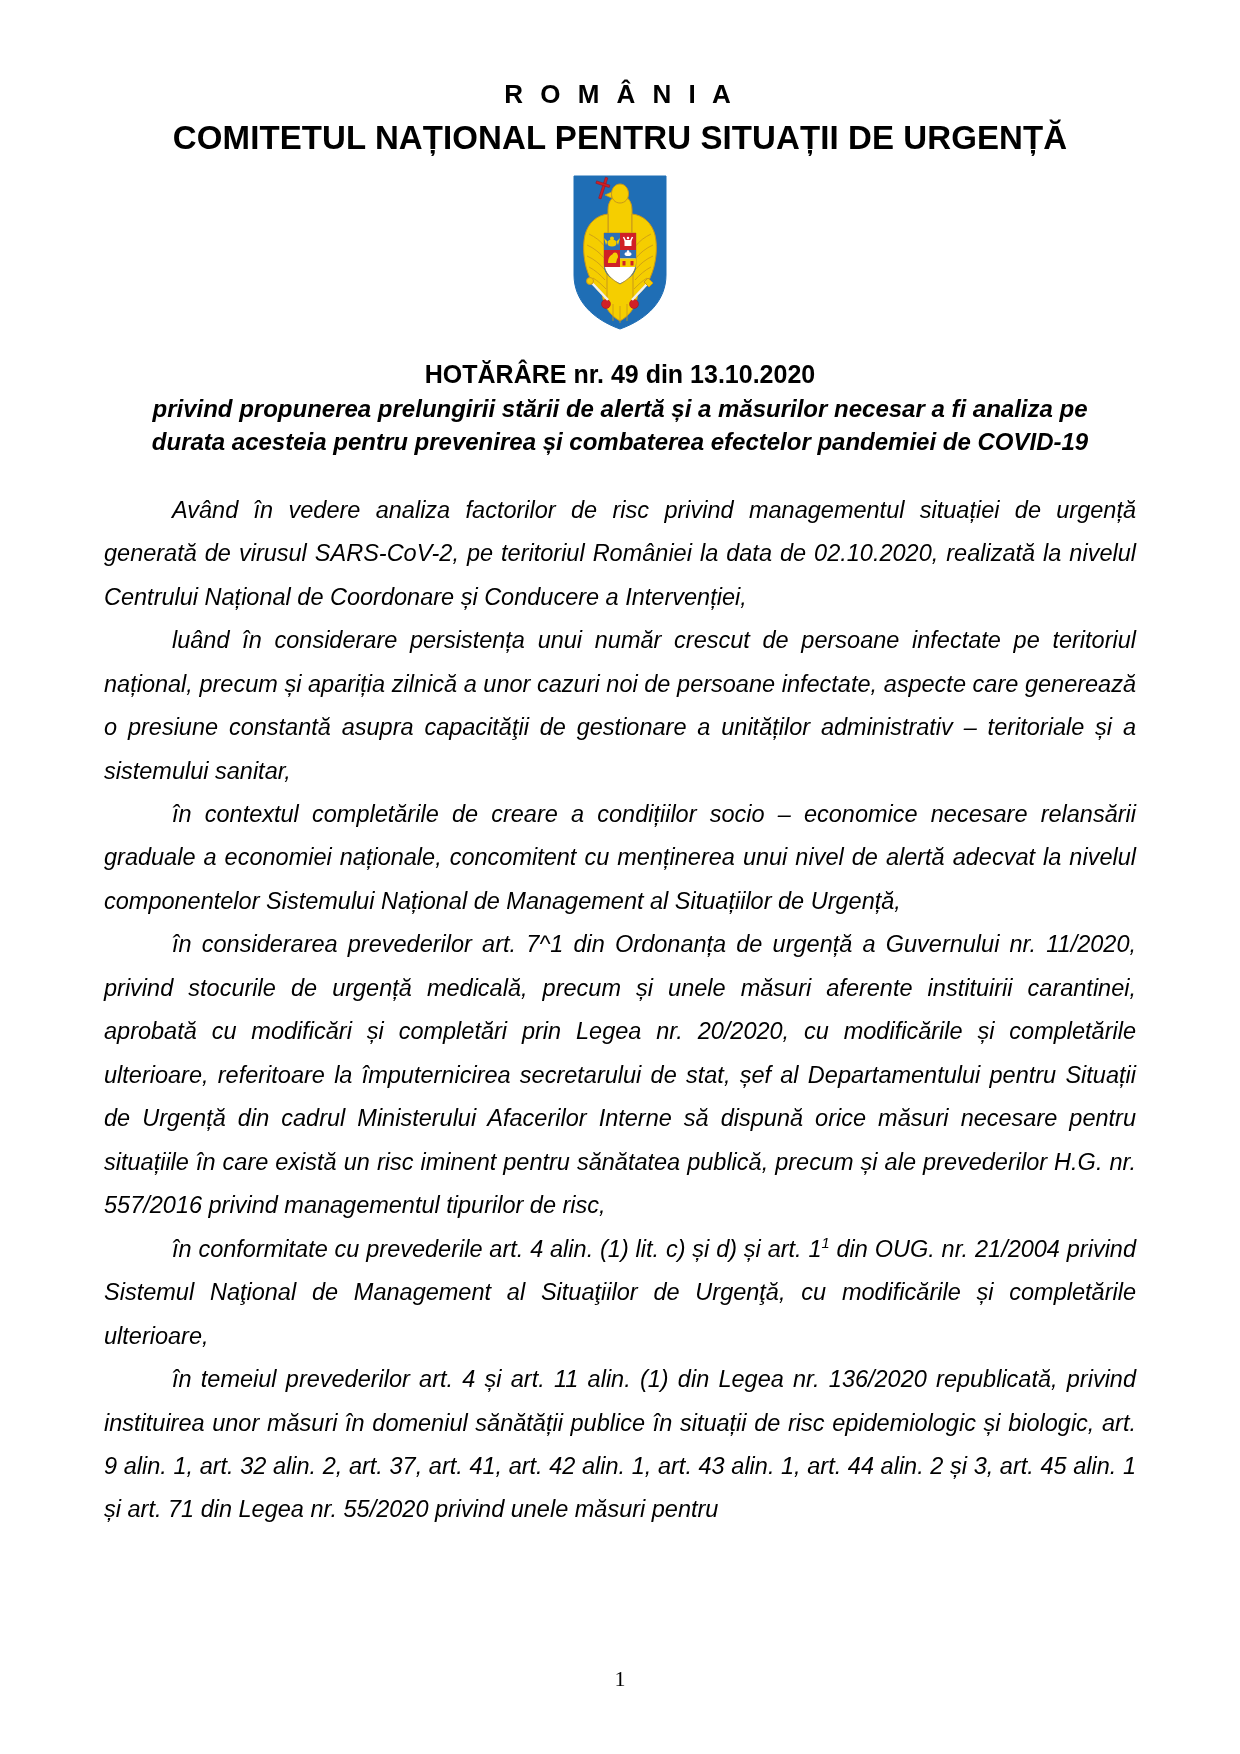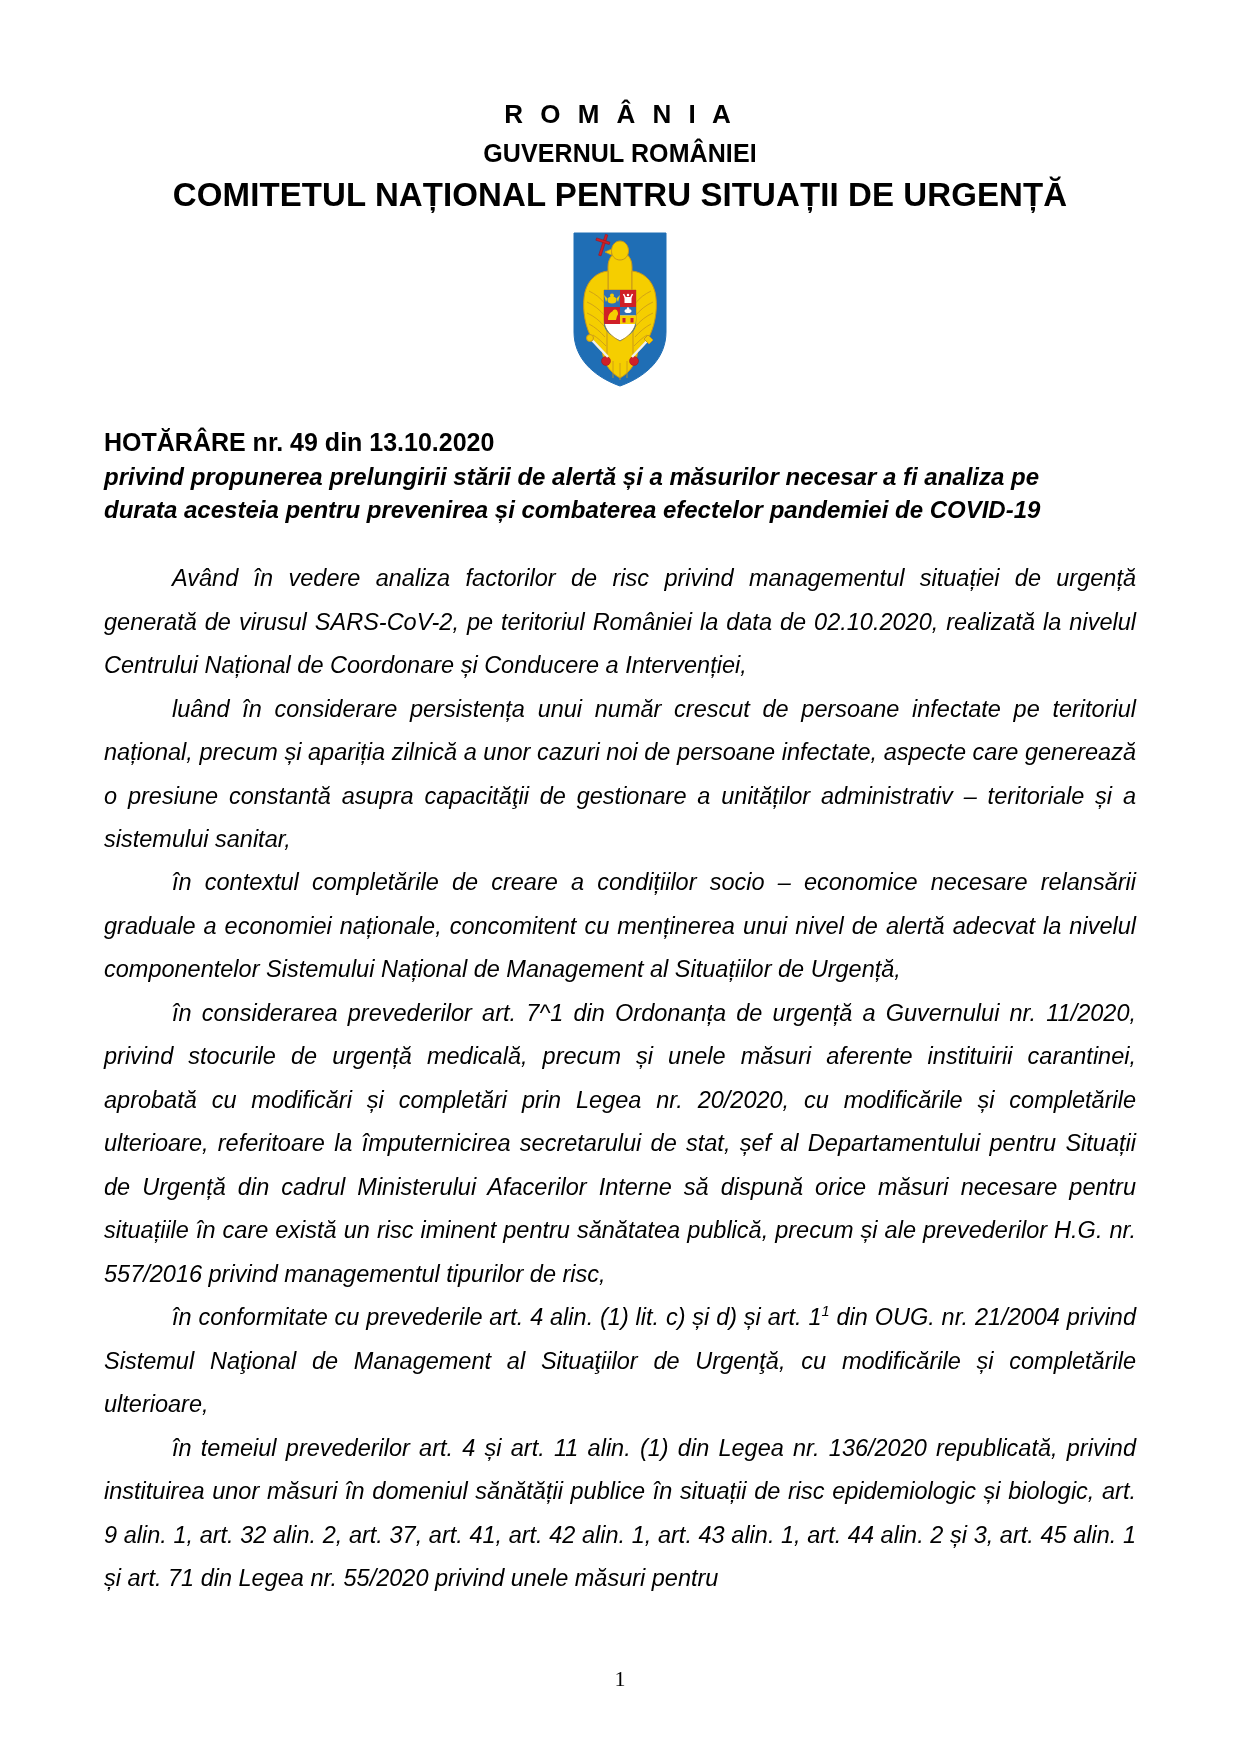--- a/index.html
+++ b/index.html
@@ -13,21 +13,21 @@
     position: relative;
     font-family: "Liberation Sans", sans-serif;
     color: #000000;
     overflow: hidden;
   }
   .page {
     position: absolute;
     left: 0; top: 0;
     width: 1240px;
     height: 1754px;
-    padding: 98px 104px 60px 104px;
+    padding: 78px 104px 60px 104px;
   }
 
   
   .header { text-align: center; }
   .hdr-line {
     font-weight: bold;
     font-family: "Liberation Sans", sans-serif;
     line-height: 1.30;
     white-space: nowrap;
   }
@@ -54,22 +54,22 @@
   }
   .emblem {
     display: inline-block;
     width: 94px;
     height: 155px;
     vertical-align: top;
   }
 
   
   .title-block {
-    text-align: left;
-    margin-top: 39px;
+    text-align: center;
+    margin-top: 28px;
   }
   .doc-title {
     font-size: 25px;
     font-weight: bold;
     line-height: 1.33;
     margin-bottom: 2px;
   }
   .doc-subtitle {
     font-size: 24px;
     font-weight: bold;
@@ -109,21 +109,20 @@
     font-family: "Liberation Serif", serif;
   }
 </style>
 </head>
 <body>
 
 <div class="page">
 
   <div class="header">
     <div class="hdr-line hdr-1">R O M Â N I A</div>
-    <div class="hdr-line hdr-2">GUVERNUL ROMÂNIEI</div>
     <div class="hdr-line hdr-3">COMITETUL NAȚIONAL PENTRU SITUAȚII DE URGENȚĂ</div>
   </div>
 
   <div class="emblem-wrap">
     <svg class="emblem" viewBox="0 0 188 310" xmlns="http://www.w3.org/2000/svg">
 
       <path d="M2 2 H186 V200 C186 250 150 288 94 308 C38 288 2 250 2 200 Z" fill="#1F6EB5" stroke="#1F6EB5" stroke-width="2"></path>
 
       <path d="M94 40 C80 40 70 52 70 70 L70 120 L58 150 L58 230 C58 258 72 280 94 292 C116 280 130 258 130 230 L130 150 L118 120 L118 70 C118 52 108 40 94 40 Z" fill="#F5CE00" stroke="#C8971B" stroke-width="2"></path>
 

